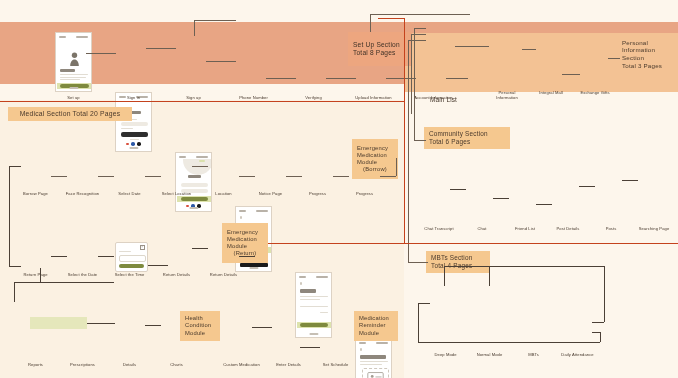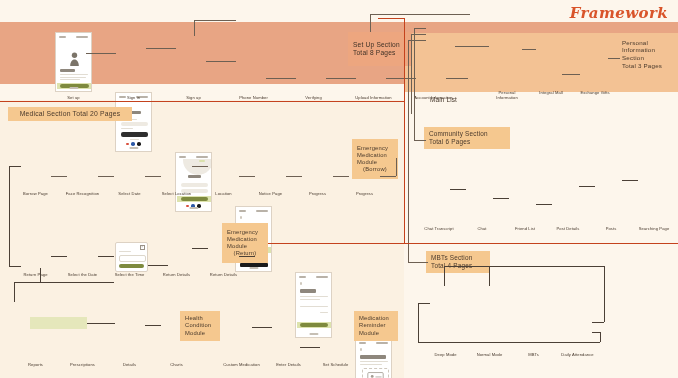--- a/index.html
+++ b/index.html
@@ -87,21 +87,20 @@
   <div class="abs band-salmon" style="left:0;top:22px;width:678px;height:62px;"></div>
 
   <div class="abs band-peach" style="left:404px;top:33px;width:274px;height:59px;"></div>
 
   <div class="abs" style="left:0;top:100px;width:404px;height:278px;background:#fbf1e2;"></div>
 
   <div class="abs" style="left:404px;top:92px;width:274px;height:286px;background:#fdf6ec;"></div>
 
   <div class="abs band-peach" style="left:404px;top:190px;width:274px;height:24px;opacity:0"></div>
 
-  <div id="framework">Framework</div>
 
   <div class="phone abs" style="left:55px;top:32px;width:37px;height:60px;">
     <div class="statusbar">
         <span class="sb-l"></span>
         <span class="sb-r"></span>
       </div>
     <div class="abs" style="left:12px;top:19px;width:13px;height:14px;">
       <svg viewBox="0 0 24 26" width="13" height="14">
           <circle cx="12" cy="6" r="5" fill="#7b7469"></circle>
           <path d="M4 26c0-7 3.6-12 8-12s8 5 8 12z" fill="#7b7469"></path>

